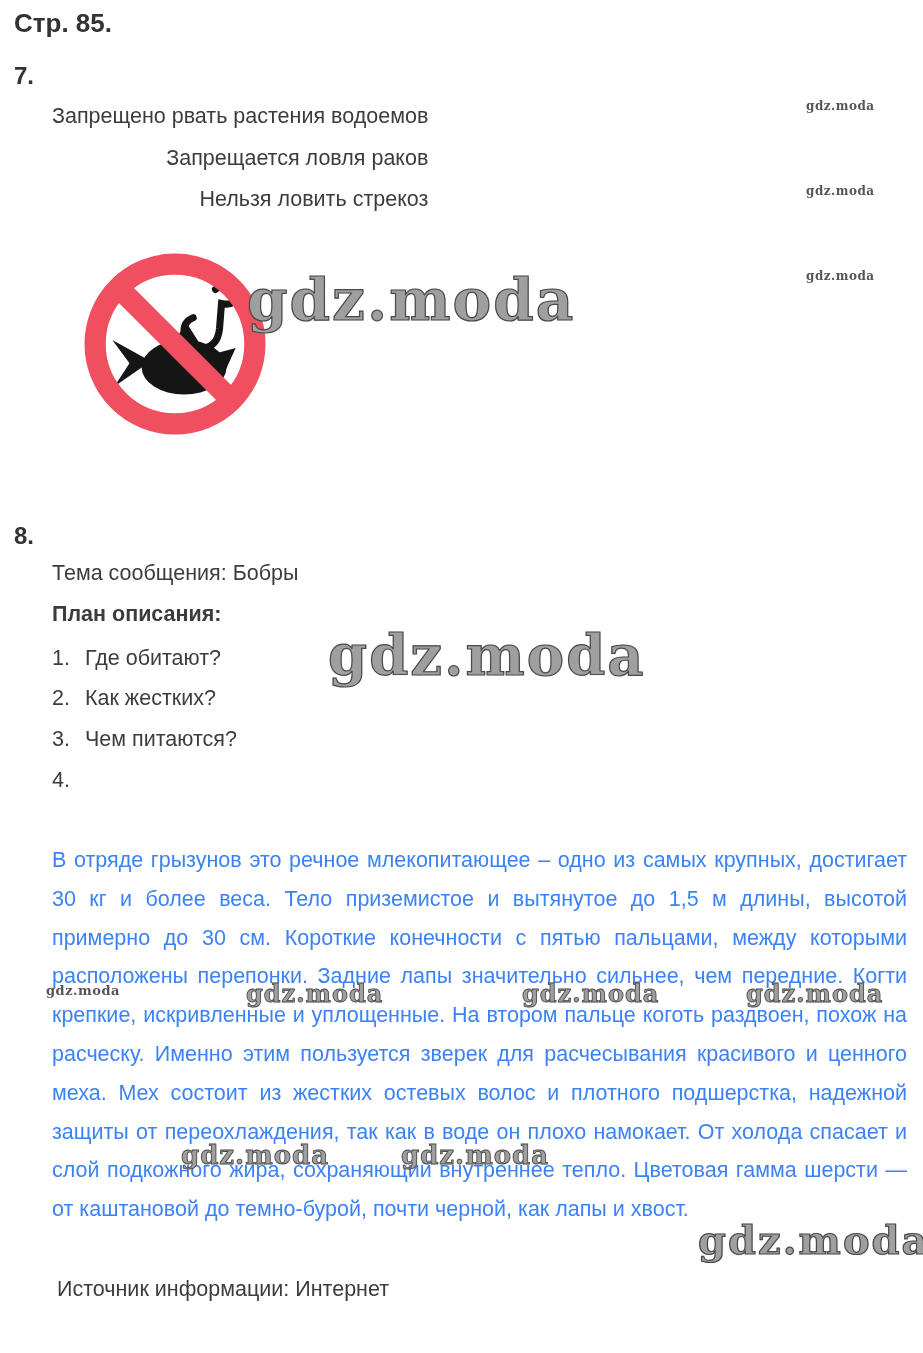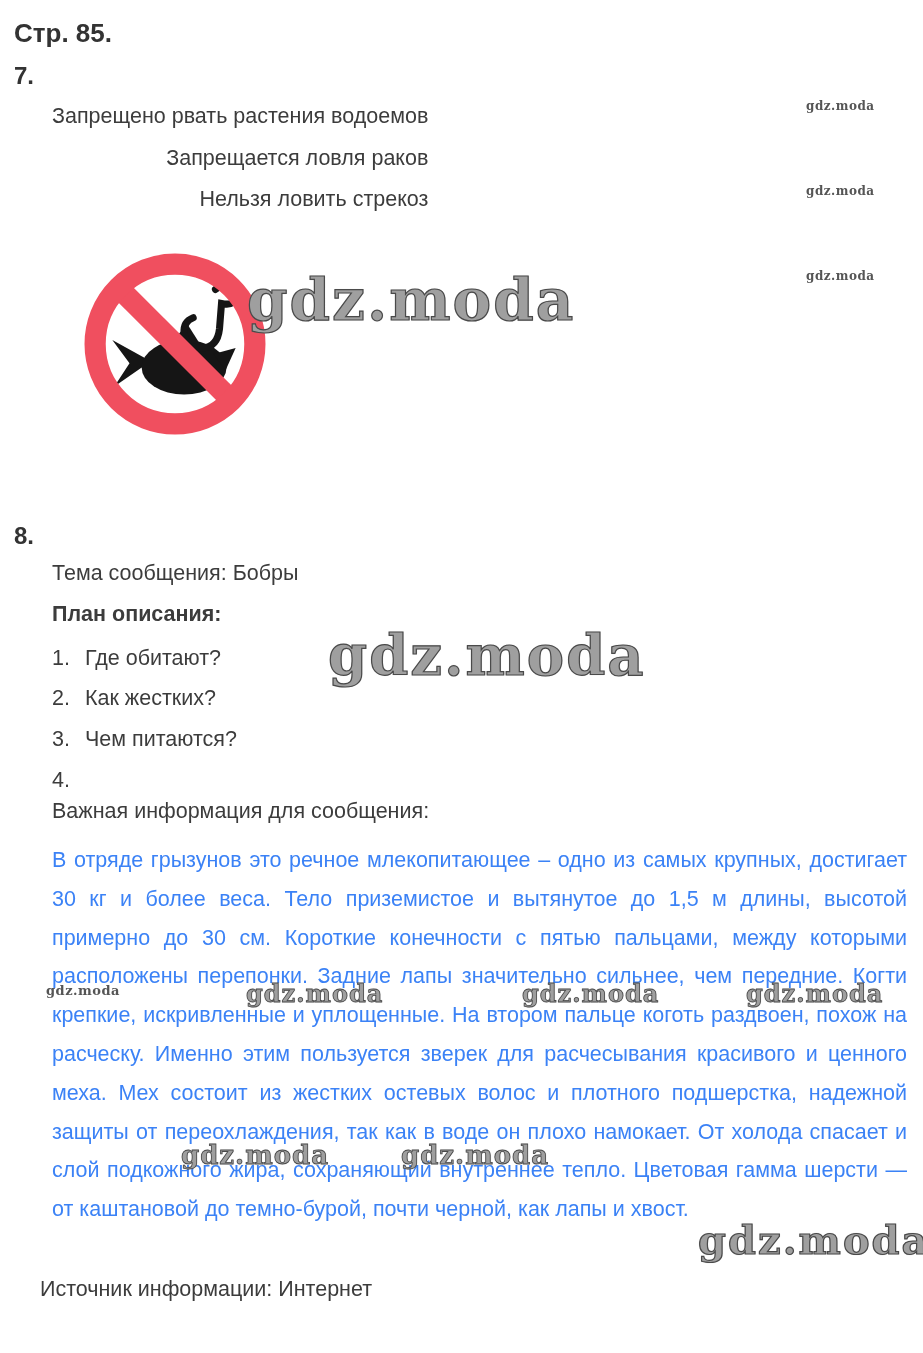--- a/index.html
+++ b/index.html
@@ -11,21 +11,21 @@
   #page {
     position: relative;
     width: 923px;
     height: 1353px;
     background: #ffffff;
     overflow: hidden;
   }
   .abs { position: absolute; }
 
   .page-title {
-    left: 14px; top: 18px;
+    left: 14px; top: 8px;
     font-size: 26px; font-weight: 700; color: #333333;
   }
   .section-num {
     font-size: 24px; font-weight: 700; color: #333333;
   }
   .s7-num { left: 14px; top: 62px; }
   .s8-num { left: 14px; top: 522px; }
 
   .answer-list {
     left: 52px; top: 96px;
@@ -48,21 +48,21 @@
   .info-paragraph {
     left: 52px; top: 841px;
     width: 855px;
     font-size: 21.5px;
     line-height: 38.8px;
     text-align: justify;
     text-align-last: left;
     color: #3b82f6;
   }
 
-  .source-line { left: 40px; top: 1277px; font-size: 21.5px; }
+  .source-line { left: 57px; top: 1277px; font-size: 21.5px; }
 
   
   .sign {
     left: 84px; top: 253px;
     width: 182px; height: 182px;
   }
   .sign svg { display: block; width: 100%; height: 100%; }
 
   
   .wm {
@@ -148,21 +148,20 @@
     </div>
     <div class="plan-item">
       <span class="num">3.</span>
       <span>Чем питаются?</span>
     </div>
     <div class="plan-item">
       <span class="num">4.</span>
     </div>
   </div>
 
-  <div class="abs info-title">Важная информация для сообщения:</div>
 
   <div class="abs info-paragraph">В отряде грызунов это речное млекопитающее – одно из самых крупных, достигает 30 кг и более веса. Тело приземистое и вытянутое до 1,5 м длины, высотой примерно до 30 см. Короткие конечности с пятью пальцами, между которыми расположены перепонки. Задние лапы значительно сильнее, чем передние. Когти крепкие, искривленные и уплощенные. На втором пальце коготь раздвоен, похож на расческу. Именно этим пользуется зверек для расчесывания красивого и ценного меха. Мех состоит из жестких остевых волос и плотного подшерстка, надежной защиты от переохлаждения, так как в воде он плохо намокает. От холода спасает и слой подкожного жира, сохраняющий внутреннее тепло. Цветовая гамма шерсти — от каштановой до темно-бурой, почти черной, как лапы и хвост.</div>
 
   <div class="abs source-line">Источник информации: Интернет</div>
 
   <div class="abs wm wm-big1">gdz.moda</div>
   <div class="abs wm wm-big2">gdz.moda</div>
   <div class="abs wm wm-bottom">gdz.moda</div>
 
   <div class="abs wm wm-mid wm-a2">gdz.moda</div>

